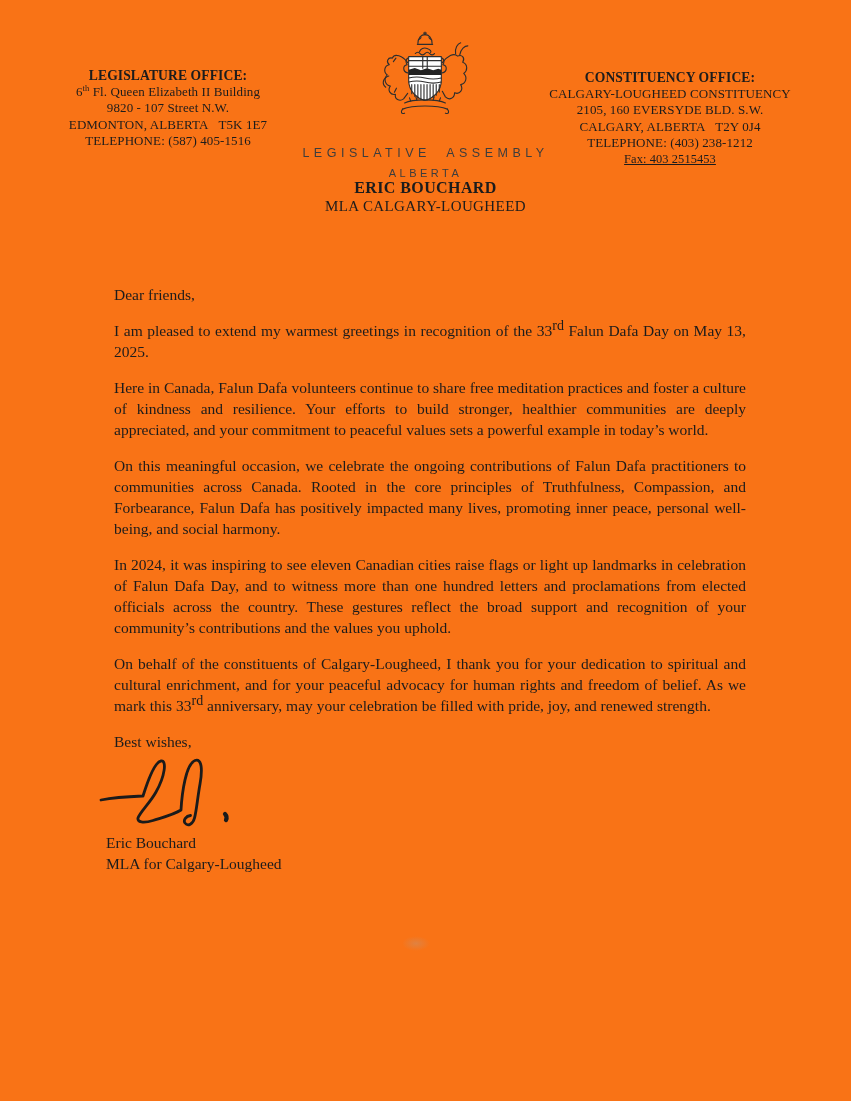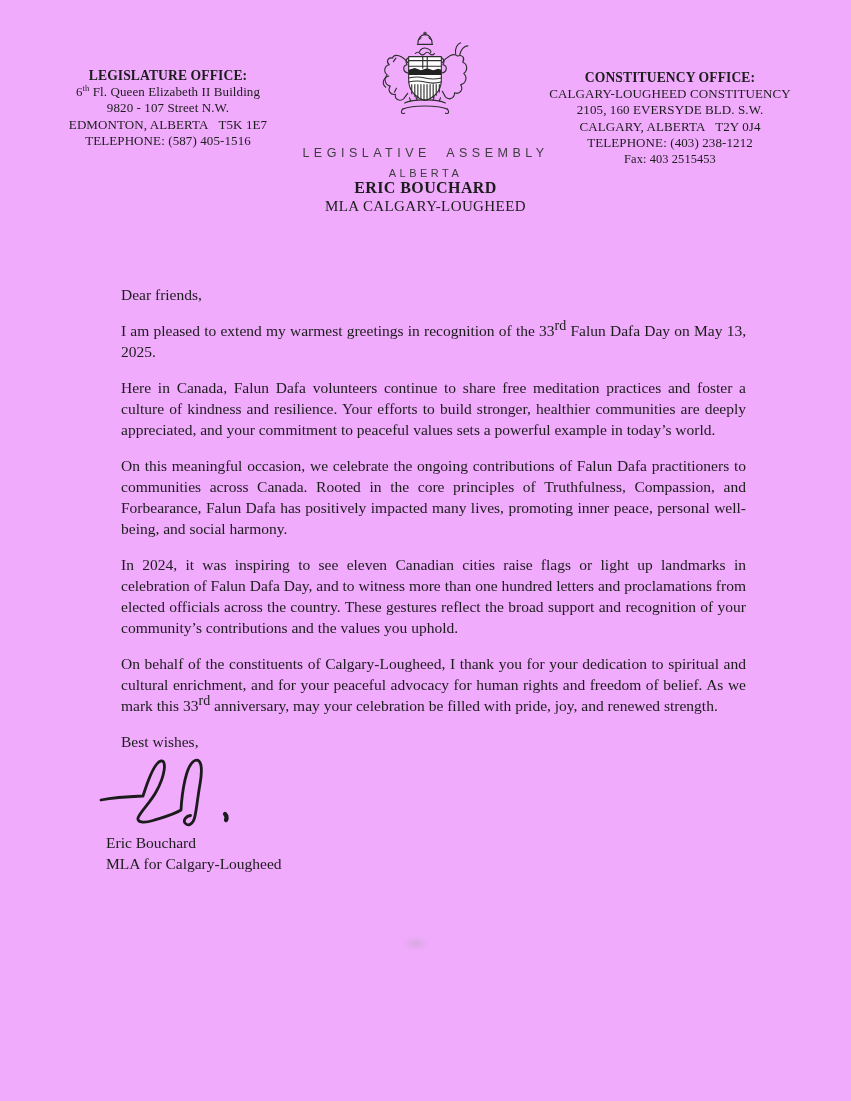--- a/index.html
+++ b/index.html
@@ -1,37 +1,37 @@
 <!DOCTYPE html>
 <html><head>
 <meta charset="utf-8">
 <style>
   html, body { margin: 0; padding: 0; background: #ffffff; }
   .page {
     position: relative;
     width: 851px;
     height: 1101px;
-    background: #f0abfc;
+    background: #f97316;
     font-family: "Liberation Serif", serif;
     color: #1c1c1c;
     overflow: hidden;
   }
   
   .office {
     position: absolute;
     text-align: center;
     font-size: 13px;
     line-height: 16.2px;
     letter-spacing: 0.1px;
   }
   .office-left  { left: 46px;  top: 68px; width: 244px; }
   .office-right { left: 528px; top: 70px; width: 284px; }
   .office-title { font-weight: bold; font-size: 13.6px; }
   .office-line sup { font-size: 8.5px; line-height: 0; margin-top: 19px; }
-  .fax-line { font-size: 12.4px; }
+  .fax-line { font-size: 12.4px; text-decoration: underline; }
   
   .crest {
     position: absolute;
     left: 374px; top: 31px;
     width: 102px; height: 94px;
   }
   .center-line { position: absolute; left: 0; width: 851px; text-align: center; }
   .asm-line1 {
     top: 146px;
     font-family: "Liberation Sans", sans-serif;
@@ -50,21 +50,21 @@
   .member-title { top: 198px; font-size: 15px; letter-spacing: 0.4px; }
   
   .letter-body {
     position: absolute;
     left: 106px; top: 284px;
     width: 640px;
     font-size: 15.5px;
     line-height: 21px;
     text-align: justify;
   }
-  .letter-body p { margin: 0 0 15px 15px; }
+  .letter-body p { margin: 0 0 15px 8px; }
   .letter-body p.single { text-align: left; }
   .letter-body sup { font-size: 14px; line-height: 0; }
   .letter-body p.closing { margin-bottom: 0; }
   
   .signature-area { height: 78px; position: relative; margin: 0 0 2px 0; }
   .signature-area svg { position: absolute; left: -8px; top: 2px; }
   .signer { text-align: left; }
   .signer div { line-height: 21px; }
   
   .smudge {

